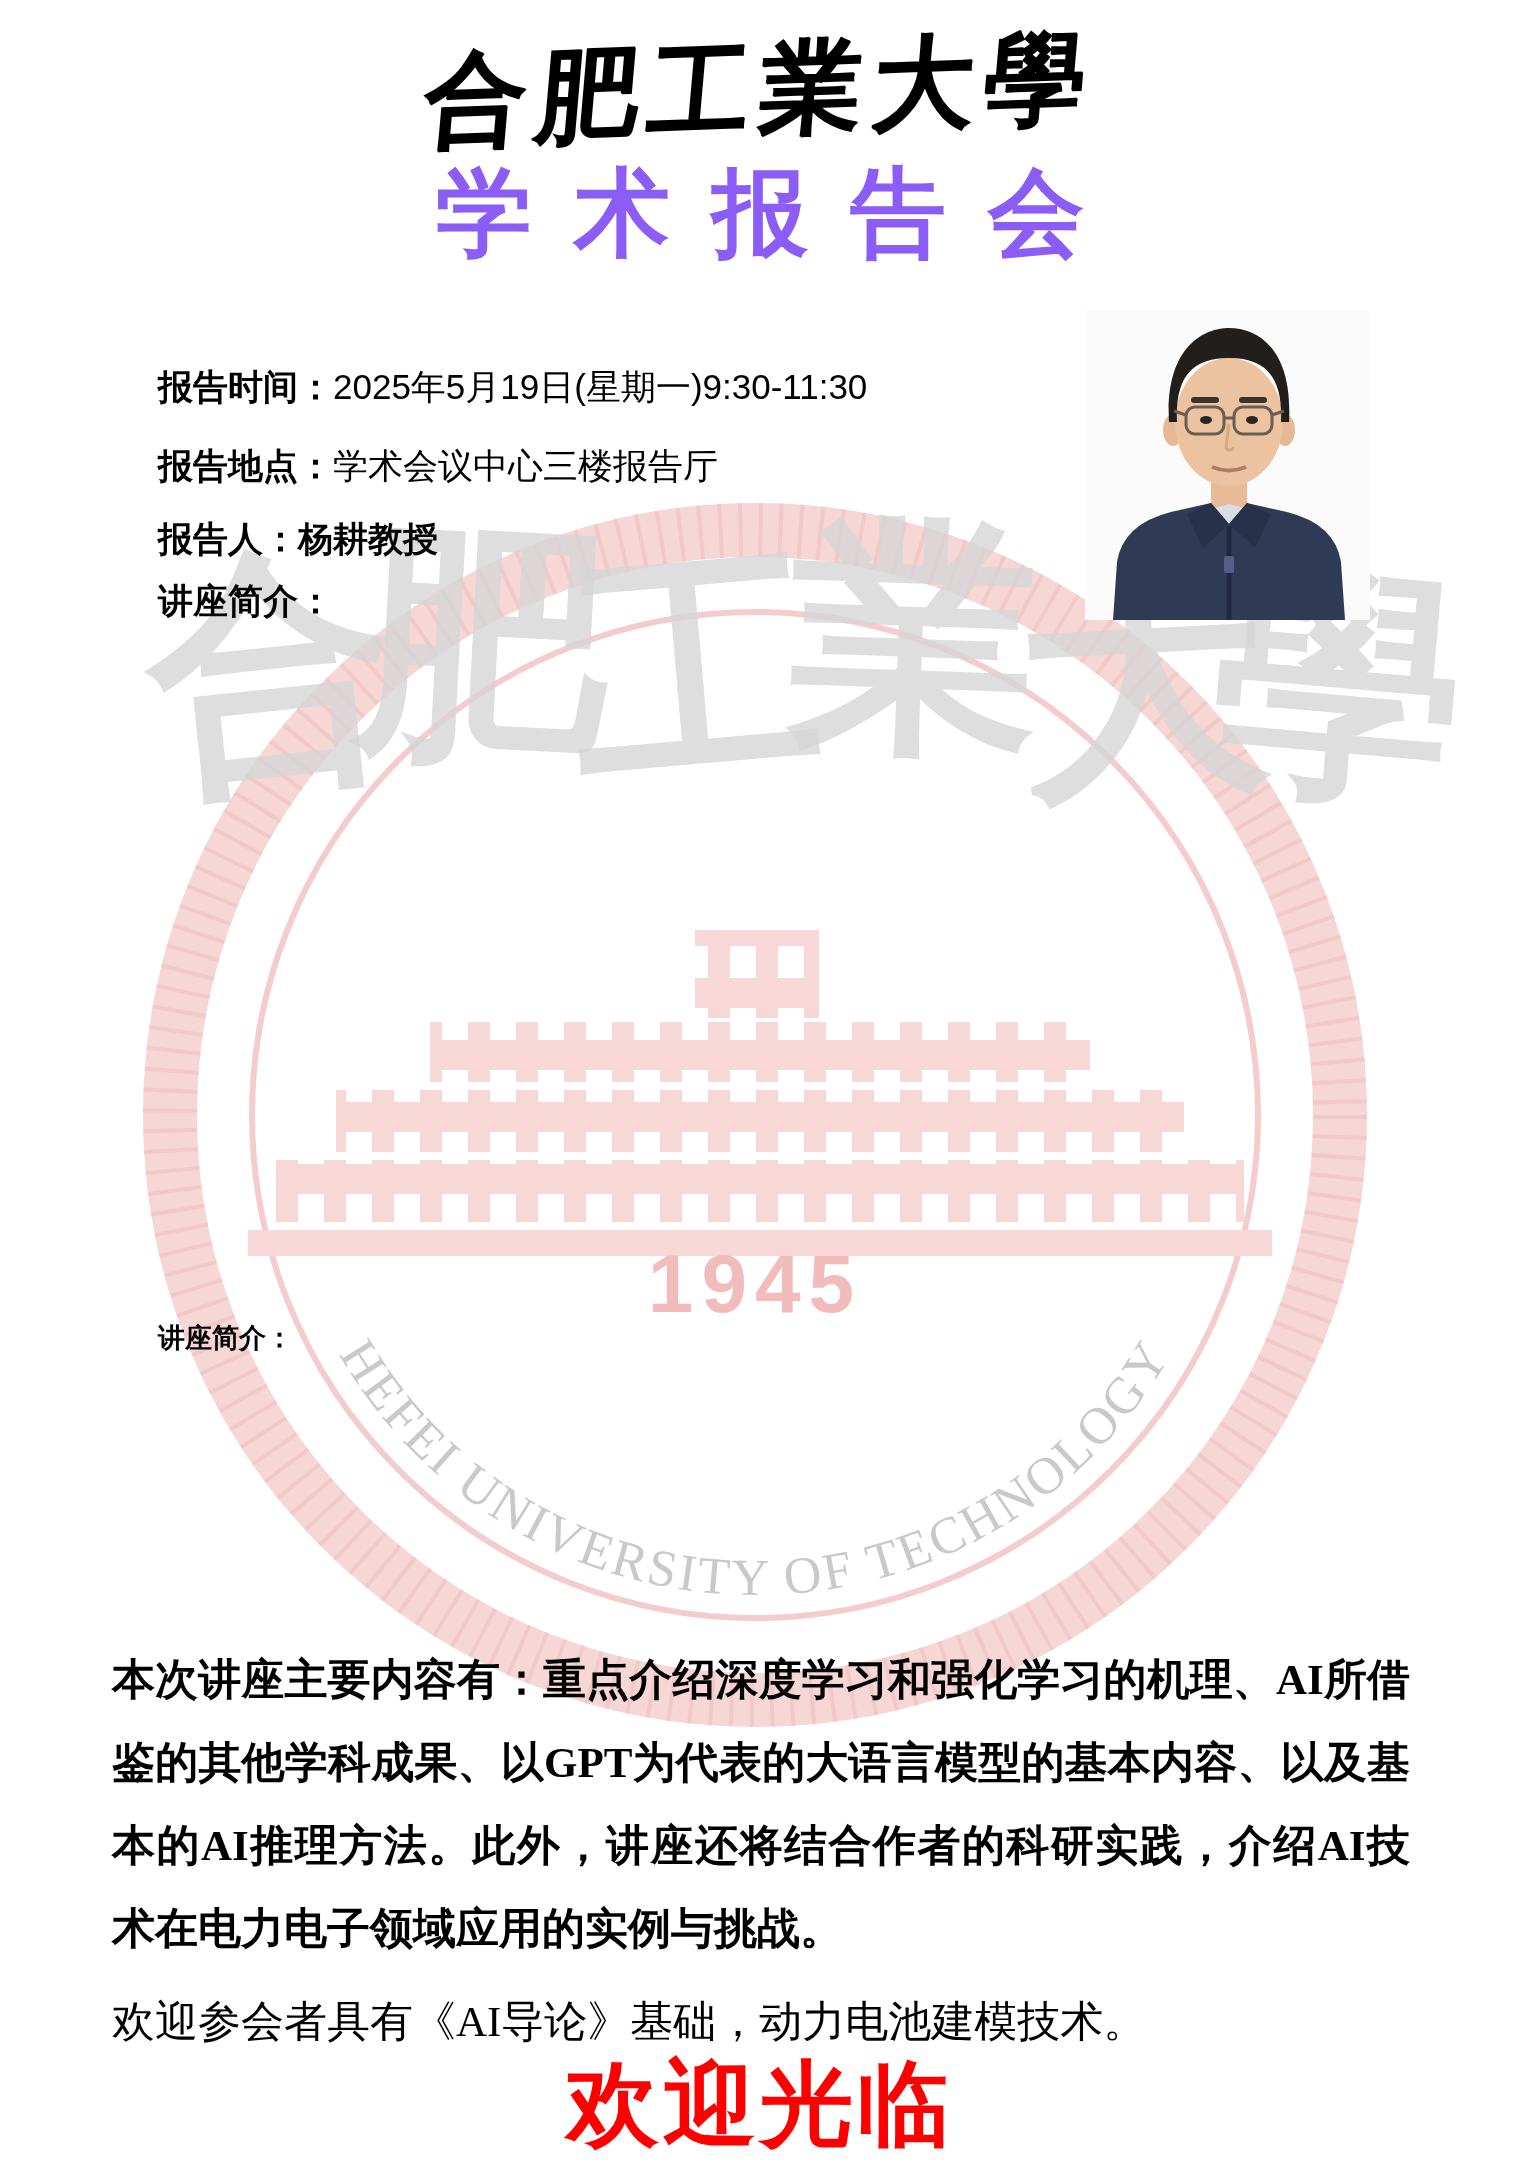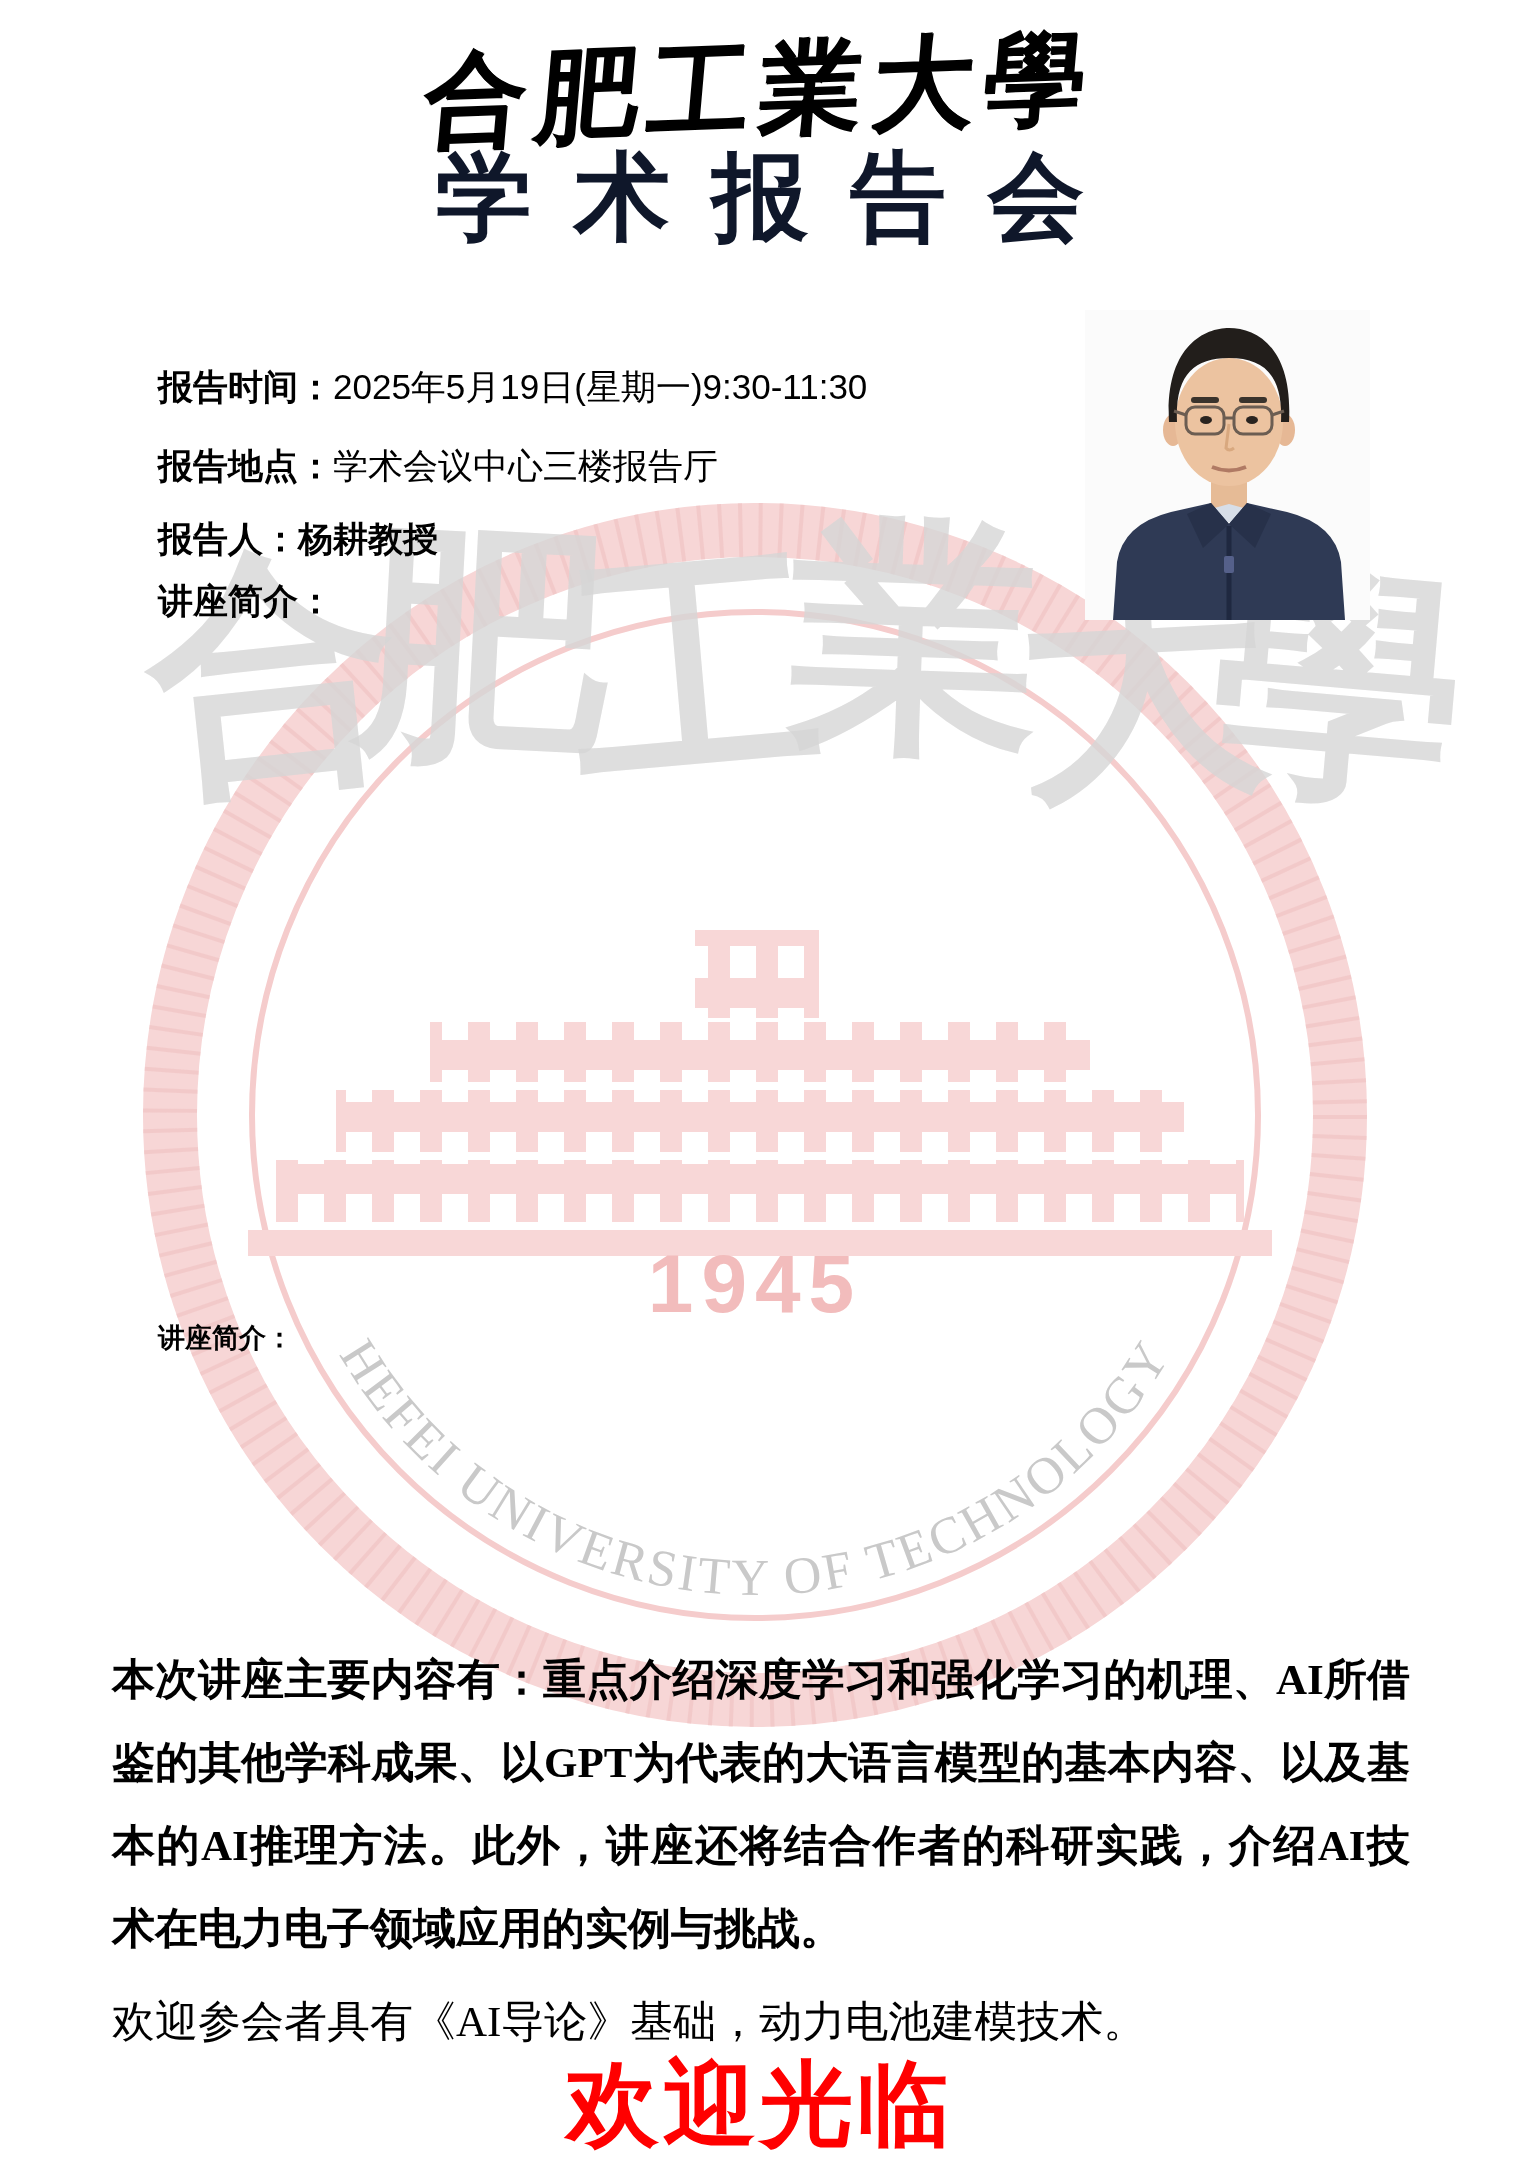--- a/index.html
+++ b/index.html
@@ -11,22 +11,22 @@
   .z1{z-index:1;}
   
   .logo{
     top:22px;left:0;right:0;text-align:center;
     font-family:"Liberation Serif","DejaVu Serif",serif;
     font-size:102px;font-weight:900;letter-spacing:10px;
     transform:rotate(-2deg) skewX(-7deg);
     text-shadow:1px 1px 0 #000;
   }
   .main-title{
-    top:134px;left:0;right:0;text-align:center;
-    font-size:96px;font-weight:900;color:#0f172a;
+    top:150px;left:0;right:0;text-align:center;
+    font-size:96px;font-weight:900;color:#8b5cf6;
     letter-spacing:42px;text-indent:42px;white-space:nowrap;
   }
   
   .info-row{
     left:158px;font-size:35px;font-weight:700;white-space:nowrap;
     font-family:"Liberation Sans","DejaVu Sans",sans-serif;
   }
   .info-row .value{font-weight:400;}
   .info-row.bold-value .value{font-weight:700;}
   .row0{top:281px;}

